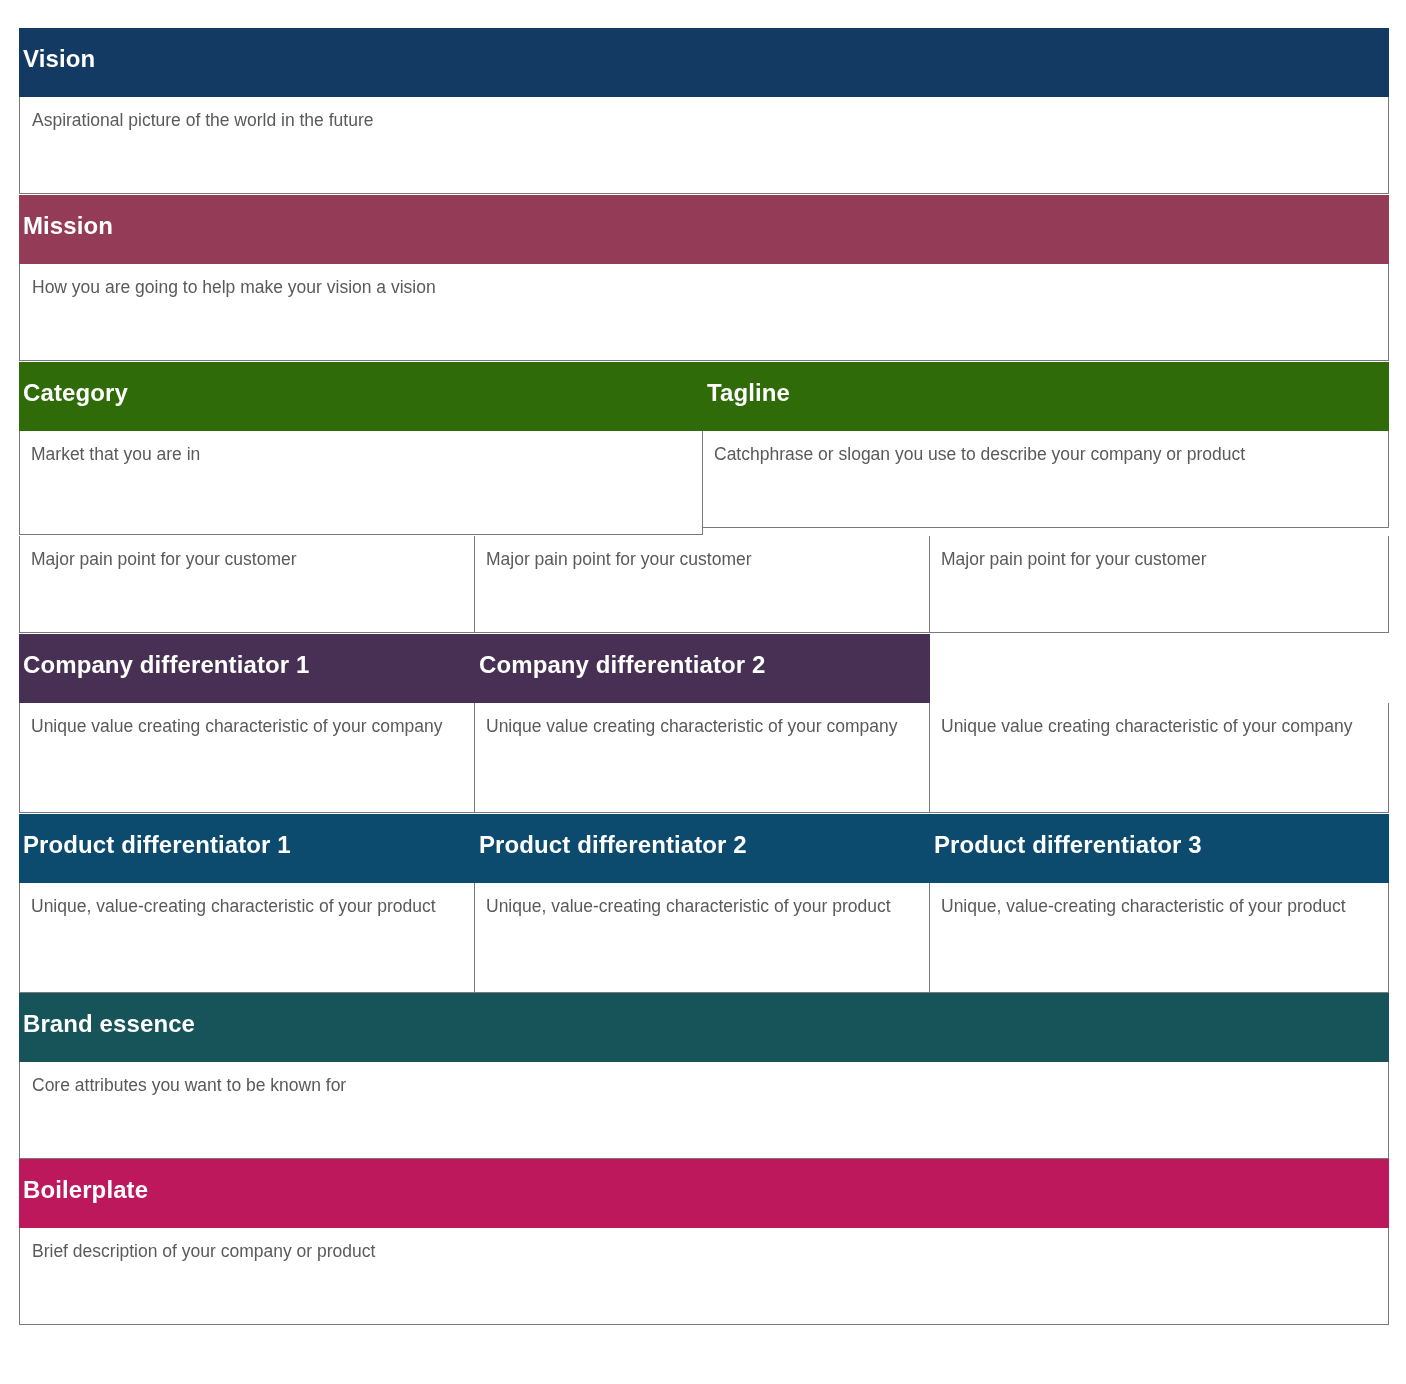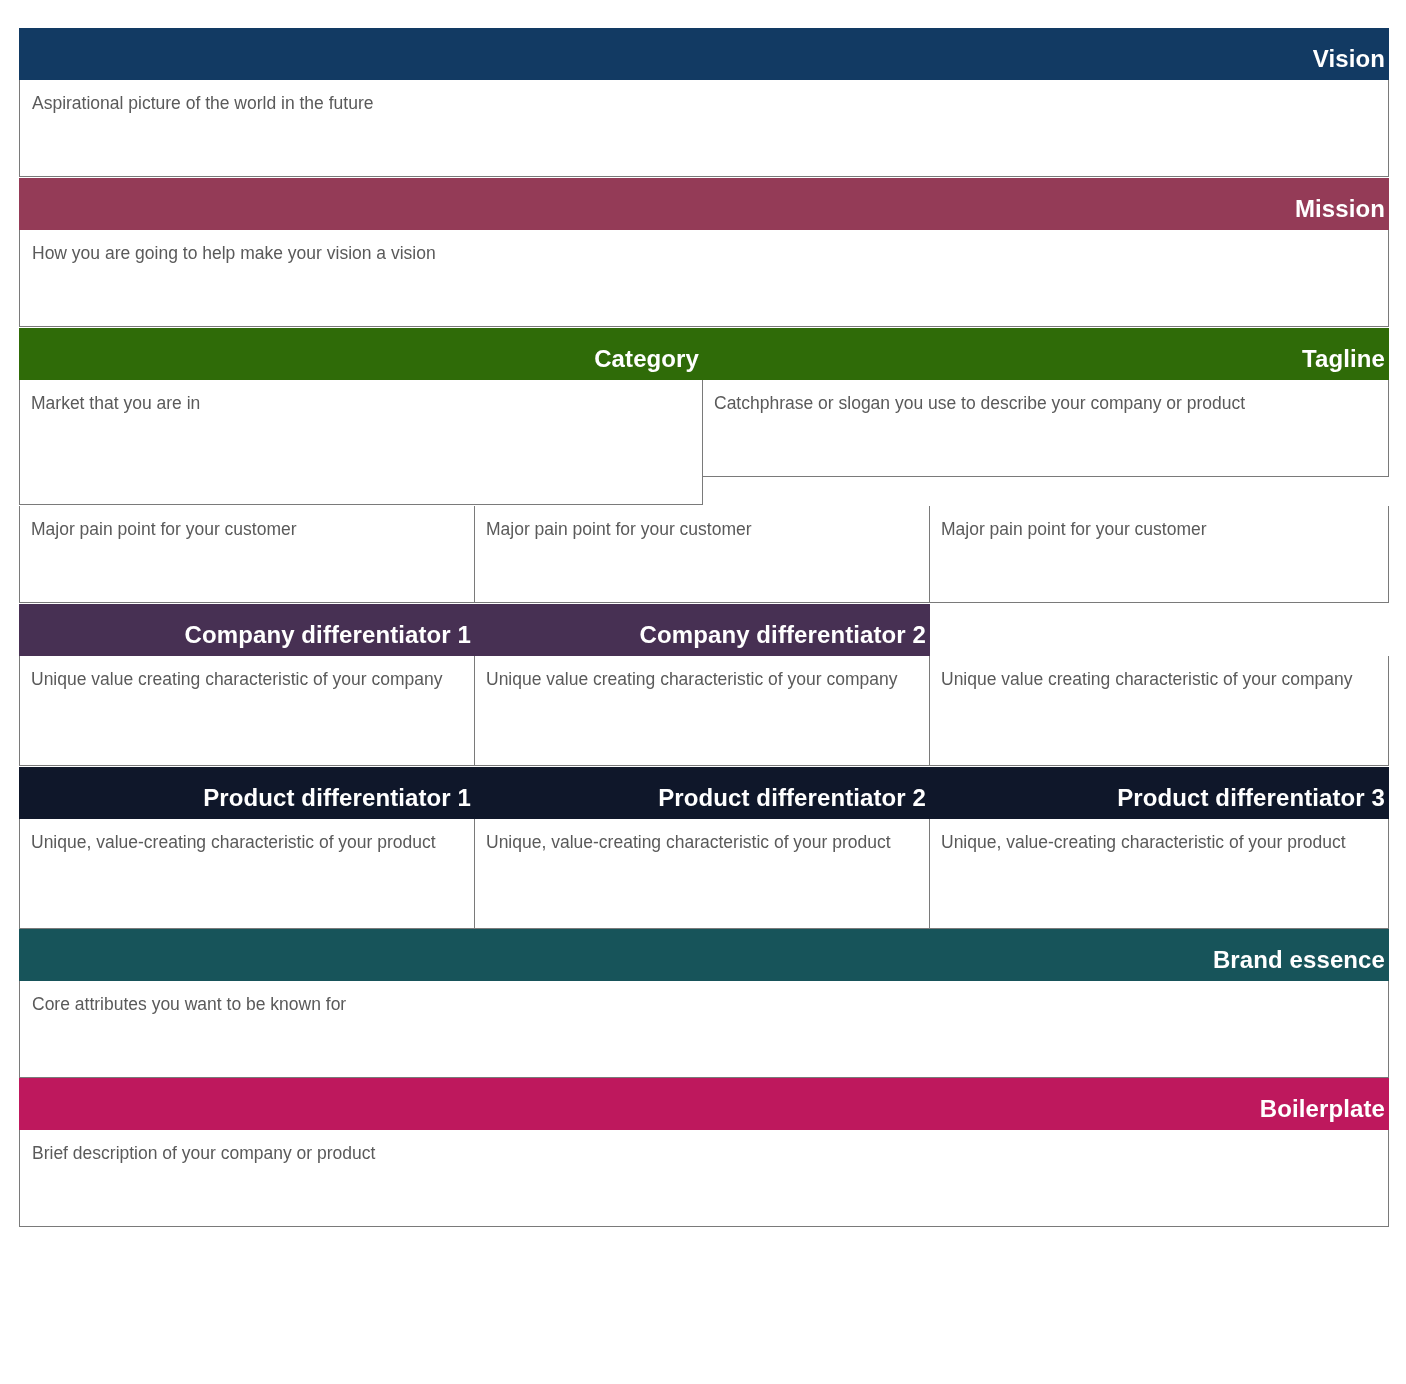--- a/index.html
+++ b/index.html
@@ -21,58 +21,58 @@
   .band { width: 100%; }
 
   
   .hdr-row { display: flex; width: 100%; }
 
   .hdr {
     color: #ffffff;
     font-weight: bold;
     font-size: 24px;
     line-height: 1;
-    text-align: right;
-    padding: 19px 4px 9px 4px;
+    text-align: left;
+    padding: 19px 4px 26px 4px;
     letter-spacing: 0.1px;
   }
 
   .hdr.full { width: 100%; }
   .hdr.half-l { width: 684px; }
   .hdr.half-r { width: 686px; }
   .hdr.third-1 { width: 456px; }
   .hdr.third-2 { width: 455px; }
   .hdr.third-3 { width: 459px; }
 
   
   .c-vision      { background: #123a63; }
   .c-mission     { background: #943b57; }
   .c-category    { background: #2f6b08; }
   .c-challenge   { background: #dd7f06; }
   .c-companydiff { background: #473053; }
-  .c-productdiff { background: #0f172a; }
+  .c-productdiff { background: #0c4a6e; }
   .c-essence     { background: #17545a; }
   .c-boilerplate { background: #be185d; }
 
   
   .body-row { display: flex; width: 100%; }
 
   .cell {
     background: #ffffff;
     color: #5a5a5a;
     font-size: 17.5px;
     line-height: 1.45;
     padding: 11px 12px 8px 11px;
     border-right: 1px solid #7a7a7a;
     border-bottom: 1px solid #7a7a7a;
     border-left: 1px solid #7a7a7a;
   }
 
   .cell.full  { width: 100%; height: 97px; padding-left: 12px; }
-  .cell.half-l{ width: 684px; height: 125px; }
+  .cell.half-l{ width: 684px; height: 104px; }
   .cell.half-r{ width: 686px; height: 97px; border-left: none; }
   .cell.third-1 { width: 456px; height: 97px; }
   .cell.third-2 { width: 455px; height: 97px; border-left: none; }
   .cell.third-3 { width: 459px; height: 97px; border-left: none; }
 
   .cell.tall { height: 110px; }
 
   .spacer-1 { height: 1px; width: 100%; background: #ffffff; }
 </style>
 </head>

